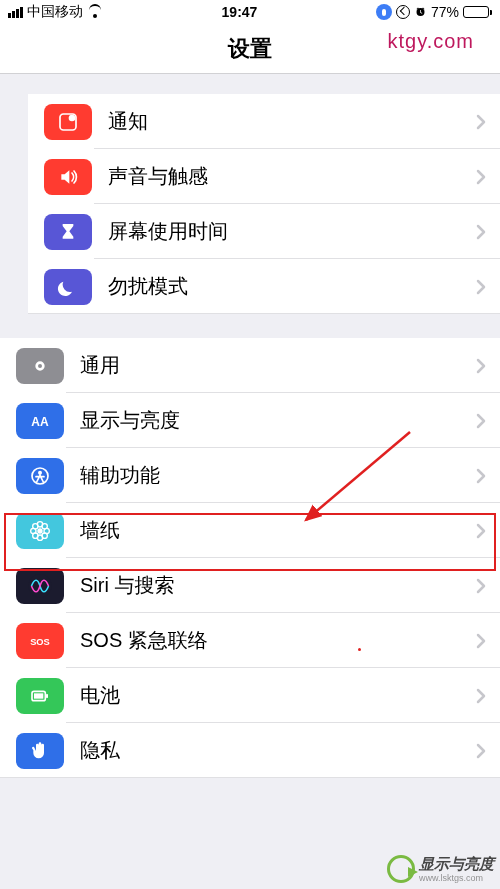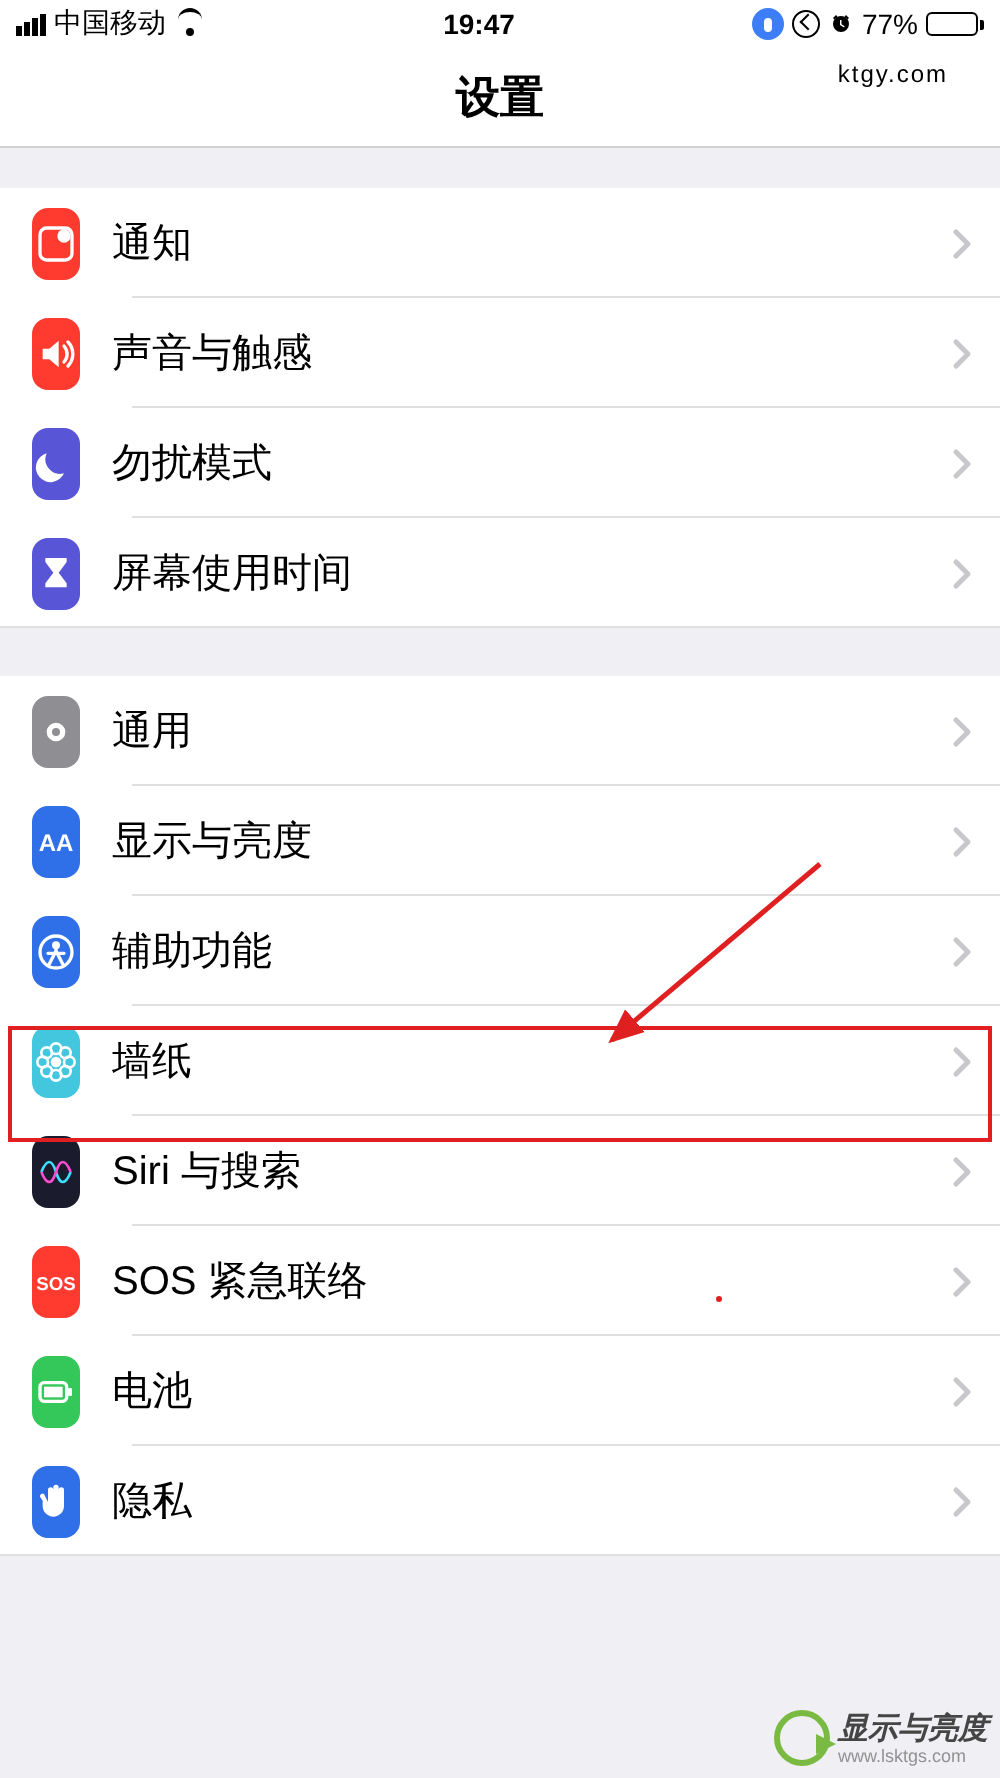--- a/index.html
+++ b/index.html
@@ -21,41 +21,41 @@
     .alarm{width:13px;height:12px;}
     .battery{display:flex;align-items:center;gap:1px;}
     .battery-body{width:26px;height:12px;border:1.5px solid #000;border-radius:3px;position:relative;padding:1px;}
     .battery-fill{height:100%;width:77%;background:#000;border-radius:1px;}
     .battery-tip{width:2px;height:5px;background:#000;border-radius:0 1px 1px 0;}
     
     .nav{height:50px;background:#fff;display:flex;align-items:center;justify-content:center;border-bottom:1px solid #d1d1d4;}
     .nav h1{font-size:22px;font-weight:600;font-family:Liberation Serif, serif;}
     
     .group{background:#fff;margin-top:24px;}
-    .group.first{margin-top:20px;}
+    .group.first{margin-top:20px;margin-left:28px;}
     .row{display:flex;align-items:center;height:55px;padding-left:16px;position:relative;}
     .row .sep{position:absolute;bottom:0;left:66px;right:0;height:1px;background:#e0e0e3;}
     .row:last-child .sep{left:0;}
-    .icon{width:24px;height:36px;border-radius:8px;margin-right:16px;display:flex;align-items:center;justify-content:flex-end;flex:none;}
+    .icon{width:48px;height:36px;border-radius:8px;margin-right:16px;display:flex;align-items:center;justify-content:center;flex:none;}
     .label{font-size:20px;flex:1;}
     .chev{color:#c7c7cc;padding-right:14px;}
     .chev svg{display:block;}
     
     .hl{position:absolute;border:2px solid #e02020;pointer-events:none;}
     .hl-row{left:4px;right:4px;top:513px;height:58px;}
     
     .arrow{position:absolute;left:300px;top:430px;pointer-events:none;}
     
     .wm{position:absolute;right:6px;bottom:6px;display:flex;align-items:center;gap:4px;opacity:.9;}
     .wm .logo{width:28px;height:28px;border:3px solid #6eb52f;border-radius:50%;position:relative;}
     .wm .logo::after{content:"";position:absolute;right:-6px;top:9px;width:0;height:0;border-left:10px solid #6eb52f;border-top:5px solid transparent;border-bottom:5px solid transparent;}
     .wm span{font-size:15px;font-style:italic;font-weight:700;color:#333;}
     .wm small{font-size:9px;color:#888;display:block;line-height:1;}
     
-    .faint{position:absolute;top:30px;right:26px;color:#000000;font-size:12px;letter-spacing:1px;}
+    .faint{position:absolute;top:30px;right:26px;color:#be185d;font-size:20px;letter-spacing:1px;}
     
     .dot{position:absolute;width:3px;height:3px;background:#e02020;border-radius:50%;left:358px;top:648px;}
   </style>
 </head>
 <body>
 
 <div class="status">
   <div class="left">
     <span class="bars">
         <span></span>
@@ -115,38 +115,38 @@
         <span class="chev">
           <svg width="10" height="16" viewBox="0 0 10 16">
             <path d="M2 2l6 6-6 6" stroke="#c7c7cc" stroke-width="2.5" fill="none" stroke-linecap="round" stroke-linejoin="round"></path>
           </svg>
         </span>
         <span class="sep"></span>
       </div>
       <div class="row">
         <span class="icon" style="background:#5856d6">
           <svg xmlns="http://www.w3.org/2000/svg" viewBox="0 0 36 36" width="24" height="24" fill="#fff">
+            <path d="M10 6h16v3l-6 8 6 8v3H10v-3l6-8-6-8z"></path>
+          </svg>
+        </span>
+        <span class="label">屏幕使用时间</span>
+        <span class="chev">
+          <svg width="10" height="16" viewBox="0 0 10 16">
+            <path d="M2 2l6 6-6 6" stroke="#c7c7cc" stroke-width="2.5" fill="none" stroke-linecap="round" stroke-linejoin="round"></path>
+          </svg>
+        </span>
+        <span class="sep"></span>
+      </div>
+      <div class="row">
+        <span class="icon" style="background:#5856d6">
+          <svg xmlns="http://www.w3.org/2000/svg" viewBox="0 0 36 36" width="24" height="24" fill="#fff">
             <path d="M24 25a11 11 0 01-13-15 11 11 0 1013 15z"></path>
           </svg>
         </span>
         <span class="label">勿扰模式</span>
-        <span class="chev">
-          <svg width="10" height="16" viewBox="0 0 10 16">
-            <path d="M2 2l6 6-6 6" stroke="#c7c7cc" stroke-width="2.5" fill="none" stroke-linecap="round" stroke-linejoin="round"></path>
-          </svg>
-        </span>
-        <span class="sep"></span>
-      </div>
-      <div class="row">
-        <span class="icon" style="background:#5856d6">
-          <svg xmlns="http://www.w3.org/2000/svg" viewBox="0 0 36 36" width="24" height="24" fill="#fff">
-            <path d="M10 6h16v3l-6 8 6 8v3H10v-3l6-8-6-8z"></path>
-          </svg>
-        </span>
-        <span class="label">屏幕使用时间</span>
         <span class="chev">
           <svg width="10" height="16" viewBox="0 0 10 16">
             <path d="M2 2l6 6-6 6" stroke="#c7c7cc" stroke-width="2.5" fill="none" stroke-linecap="round" stroke-linejoin="round"></path>
           </svg>
         </span>
         <span class="sep"></span>
       </div>
     </div>
     <div class="group">
       <div class="row">

